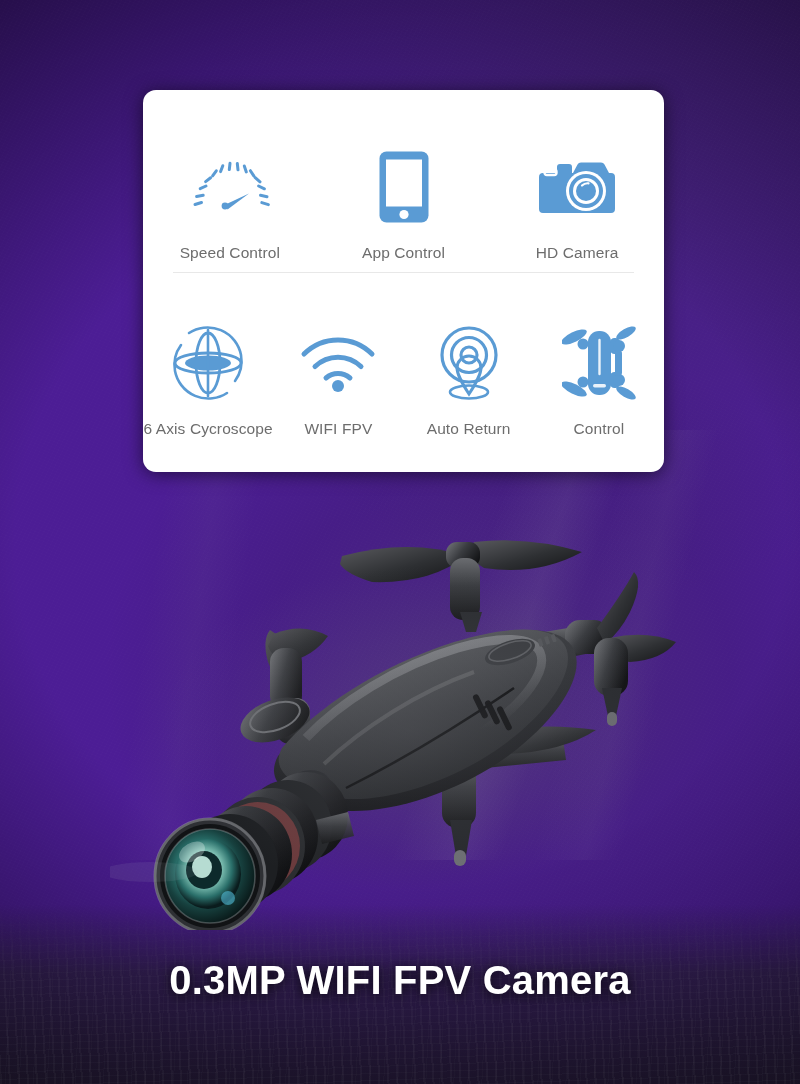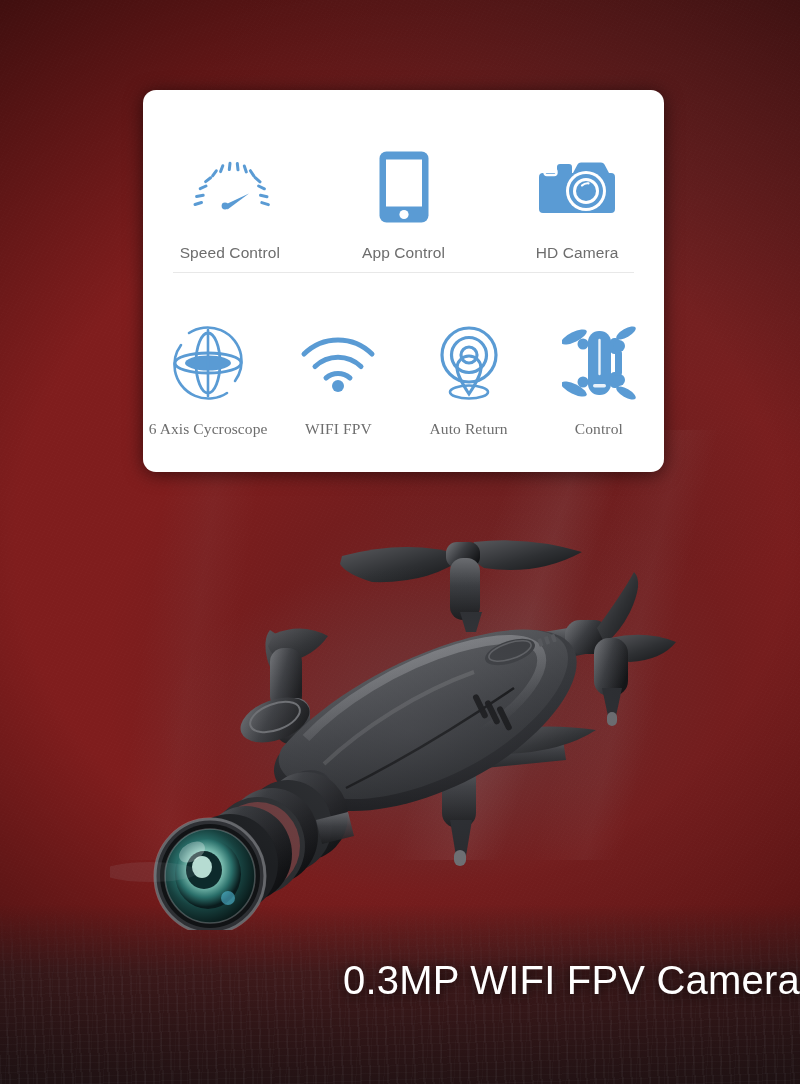--- a/index.html
+++ b/index.html
@@ -7,21 +7,21 @@
   body {
     font-family: "Liberation Sans", sans-serif;
     background:#080808;
     overflow:hidden;
     position:relative;
   }
 
   
   .stage {
     position:absolute; inset:0;
-    background:#7f1d1d;
+    background:#4c1d95;
     overflow:hidden;
   }
   .bg-vignette {
     position:absolute; inset:0;
     background:
       radial-gradient(ellipse 70% 45% at 62% 62%, rgba(70,70,72,0.30) 0%, rgba(30,30,32,0.12) 42%, rgba(0,0,0,0) 70%),
       radial-gradient(ellipse 90% 60% at 78% 18%, rgba(48,48,50,0.22) 0%, rgba(0,0,0,0) 62%),
       radial-gradient(ellipse 120% 80% at 50% 50%, rgba(20,20,22,0) 40%, rgba(0,0,0,0.85) 100%);
   }
   .bg-noise {
@@ -63,21 +63,21 @@
     border-radius:13px;
     box-shadow:0 2px 18px rgba(0,0,0,.55);
     z-index:5;
   }
   .feature-row {
     position:absolute; left:0; right:0;
     display:flex;
     align-items:flex-end;
   }
   .feature-row.row1 { top:22px; height:150px; }
-  .feature-row.row2 { top:196px; height:152px;font-family:Liberation Serif, serif; }
+  .feature-row.row2 { top:196px; height:152px; }
 
   .feature-cell {
     flex:1 1 0;
     display:flex;
     flex-direction:column;
     align-items:center;
     justify-content:flex-end;
     height:100%;
   }
   .icon-wrap {
@@ -112,23 +112,23 @@
   .drone-glow {
     position:absolute; left:40px; top:40px; width:520px; height:340px;
     background:radial-gradient(ellipse at 50% 50%, rgba(120,120,126,.22) 0%, rgba(0,0,0,0) 68%);
   }
 
   
   .caption {
     position:absolute;
     left:0; right:0;
     top:958px;
-    text-align:right;
+    text-align:center;
     font-size:40px;
-    font-weight:400;
+    font-weight:700;
     color:#ffffff;
     letter-spacing:.2px;
     text-shadow:0 2px 12px rgba(0,0,0,.8);
     z-index:6;
   }
 </style>
 </head>
 <body>
 
 <div class="stage">

